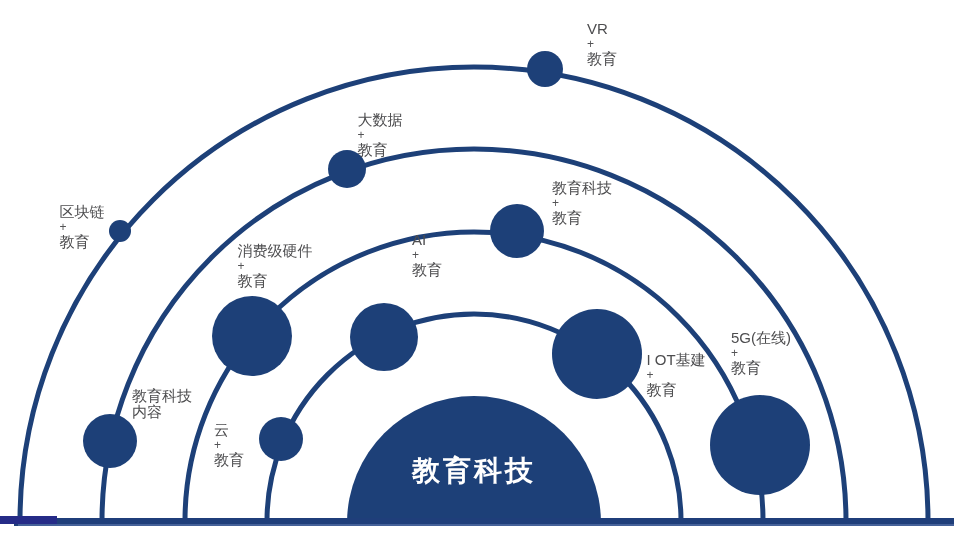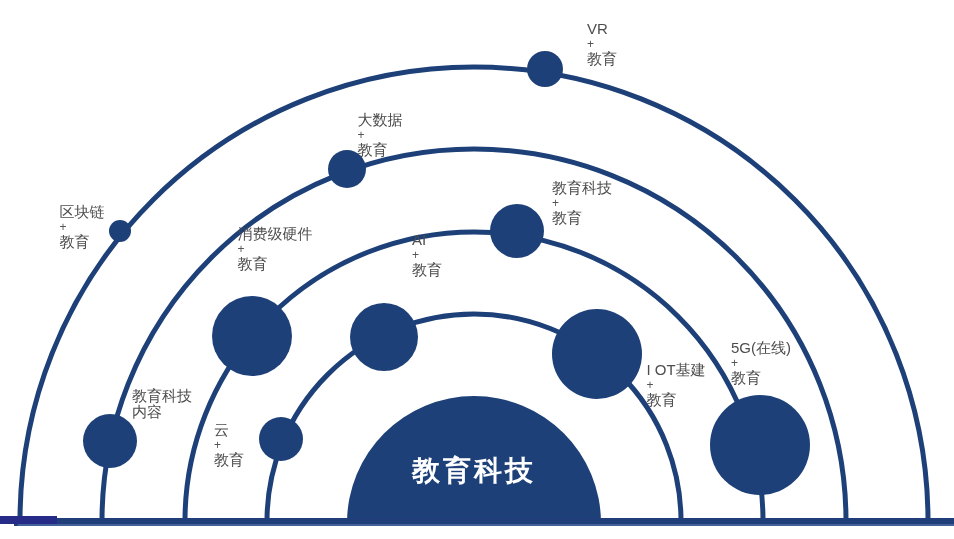--- a/index.html
+++ b/index.html
@@ -86,21 +86,21 @@
     <div class="plus">+</div>
     <div>教育</div>
   </div>
 
   <div class="node-label" style="left:582px;top:180px">
     <div>教育科技</div>
     <div class="plus">+</div>
     <div>教育</div>
   </div>
 
-  <div class="node-label" style="left:275px;top:226px">
+  <div class="node-label" style="left:275px;top:243px">
     <div>消费级硬件</div>
     <div class="plus">+</div>
     <div>教育</div>
   </div>
 
   <div class="node-label" style="left:427px;top:232px">
     <div>AI</div>
     <div class="plus">+</div>
     <div>教育</div>
   </div>
@@ -109,27 +109,27 @@
     <div>教育科技</div>
     <div>内容</div>
   </div>
 
   <div class="node-label" style="left:229px;top:422px">
     <div>云</div>
     <div class="plus">+</div>
     <div>教育</div>
   </div>
 
-  <div class="node-label" style="left:676px;top:362px">
+  <div class="node-label" style="left:676px;top:352px">
     <div>I OT基建</div>
     <div class="plus">+</div>
     <div>教育</div>
   </div>
 
-  <div class="node-label" style="left:761px;top:340px">
+  <div class="node-label" style="left:761px;top:330px">
     <div>5G(在线)</div>
     <div class="plus">+</div>
     <div>教育</div>
   </div>
 
   <div class="dome-label">教育科技</div>
 
 </div>
 
 </body></html>

